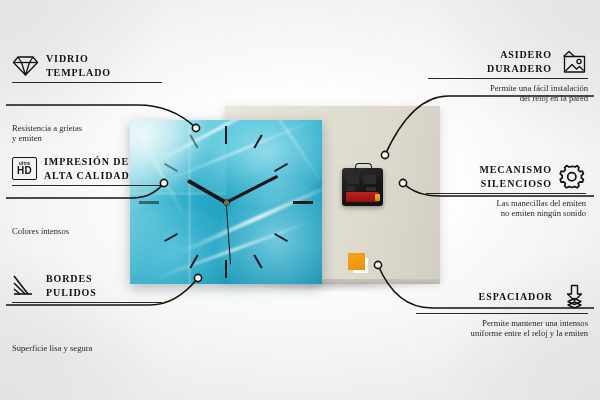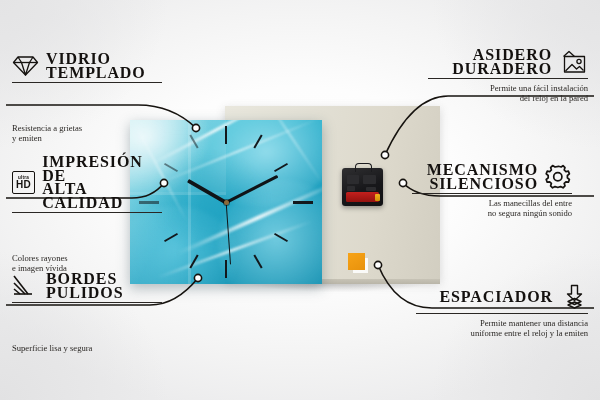--- a/index.html
+++ b/index.html
@@ -20,21 +20,21 @@
   .vig.bl{left:0;bottom:0;background:radial-gradient(ellipse at 0% 100%, #e2e2e3 0%, rgba(236,236,237,0) 70%);}
   .vig.br{right:0;bottom:0;background:radial-gradient(ellipse at 100% 100%, #e2e2e3 0%, rgba(236,236,237,0) 70%);}
 
   
   .feat{position:absolute;}
   .feat .hdrow{display:flex;align-items:center;gap:7px;}
   .feat.left .hdrow{justify-content:flex-start;}
   .feat.right .hdrow{justify-content:flex-end;flex-direction:row;}
   .feat .title{
     font-family:"Liberation Serif", serif;
-    font-weight:bold;font-size:16px;letter-spacing:.9px;
+    font-weight:bold;font-size:10px;letter-spacing:.9px;
     color:#14110f;line-height:13.5px;text-transform:uppercase;
   }
   .feat.left .title{text-align:left;}
   .feat.right .title{text-align:right;}
   .rule{height:1px;background:#2a2724;margin-top:3px;}
   .feat .desc{
     font-family:"Liberation Serif", serif;
     font-size:8.6px;line-height:10.4px;color:#2b2825;margin-top:3.5px;
   }
   .feat.left .desc{text-align:left;margin-top:40px;}
@@ -236,22 +236,21 @@
         <span class="u">ultra</span>
         <span class="d">HD</span>
       </div>
       <div class="title">
         <div>IMPRESIÓN DE</div>
         <div>ALTA CALIDAD</div>
       </div>
     </div>
     <div class="rule"></div>
     <div class="desc">
-      <div>Colores rayones</div>
-      <div>e imagen vívida</div>
+      <div>Colores intensos</div>
     </div>
   </div>
 
   <div class="feat left" style="left:12px;top:272px;width:150px;">
     <div class="hdrow">
       <svg class="ico" width="27" height="23" viewBox="0 0 27 23">
         <g stroke="#15120f" stroke-width="1.6" fill="none">
           <path d="M2,2 L16,20"></path>
           <path d="M2,9 L13,20"></path>
           <path d="M2,15 L8,20"></path>
@@ -285,53 +284,53 @@
         </g>
       </svg>
     </div>
     <div class="rule"></div>
     <div class="desc">
       <div>Permite una fácil instalación</div>
       <div>del reloj en la pared</div>
     </div>
   </div>
 
-  <div class="feat right" style="right:28px;top:163px;width:160px;">
+  <div class="feat right" style="right:14px;top:163px;width:160px;">
     <div class="hdrow">
       <div class="title">
         <div>MECANISMO</div>
         <div>SILENCIOSO</div>
       </div>
       <svg class="ico" width="27" height="26" viewBox="0 0 27 26">
         <g fill="none" stroke="#15120f" stroke-width="1.7" stroke-linejoin="round">
           <path d="M13.5,2.3 L16.2,3.0 L18.0,1.6 L20.0,3.6 L19.2,6.0 L20.9,7.6 L23.4,7.2 L24.4,9.9 L22.4,11.5 L22.4,13.9 L24.4,15.5 L23.4,18.2 L20.9,17.8 L19.2,19.4 L20.0,21.8 L18.0,23.8 L15.6,22.6 L13.3,23.3 L12.3,23.3 L10.0,22.6 L7.6,23.8 L5.6,21.8 L6.4,19.4 L4.7,17.8 L2.2,18.2 L1.2,15.5 L3.2,13.9 L3.2,11.5 L1.2,9.9 L2.2,7.2 L4.7,7.6 L6.4,6.0 L5.6,3.6 L7.6,1.6 L10.0,3.0 Z"></path>
           <circle cx="12.8" cy="12.7" r="4.1"></circle>
         </g>
       </svg>
     </div>
     <div class="rule"></div>
     <div class="desc">
-      <div>Las manecillas del entre</div>
-      <div>no segura ningún sonido</div>
+      <div>Las manecillas del emiten</div>
+      <div>no emiten ningún sonido</div>
     </div>
   </div>
 
   <div class="feat right" style="right:12px;top:284px;width:172px;">
     <div class="hdrow">
       <div class="title">
         <div>ESPACIADOR</div>
       </div>
       <svg class="ico" width="28" height="26" viewBox="0 0 28 26">
         <g fill="none" stroke="#15120f" stroke-width="1.4" stroke-linejoin="round">
           <path d="M11.5,1.5 H17.5 V10 H21.5 L14.5,16.5 L7.5,10 H11.5 Z"></path>
           <path d="M8,17.5 L14.5,14.5 L21,17.5 L14.5,20.5 Z"></path>
           <path d="M8,21 L14.5,18 L21,21 L14.5,24 Z"></path>
         </g>
       </svg>
     </div>
     <div class="rule"></div>
     <div class="desc">
-      <div>Permite mantener una distancia</div>
+      <div>Permite mantener una intensos</div>
       <div>uniforme entre el reloj y la emiten</div>
     </div>
   </div>
 
 </div>
 
 </body></html>

